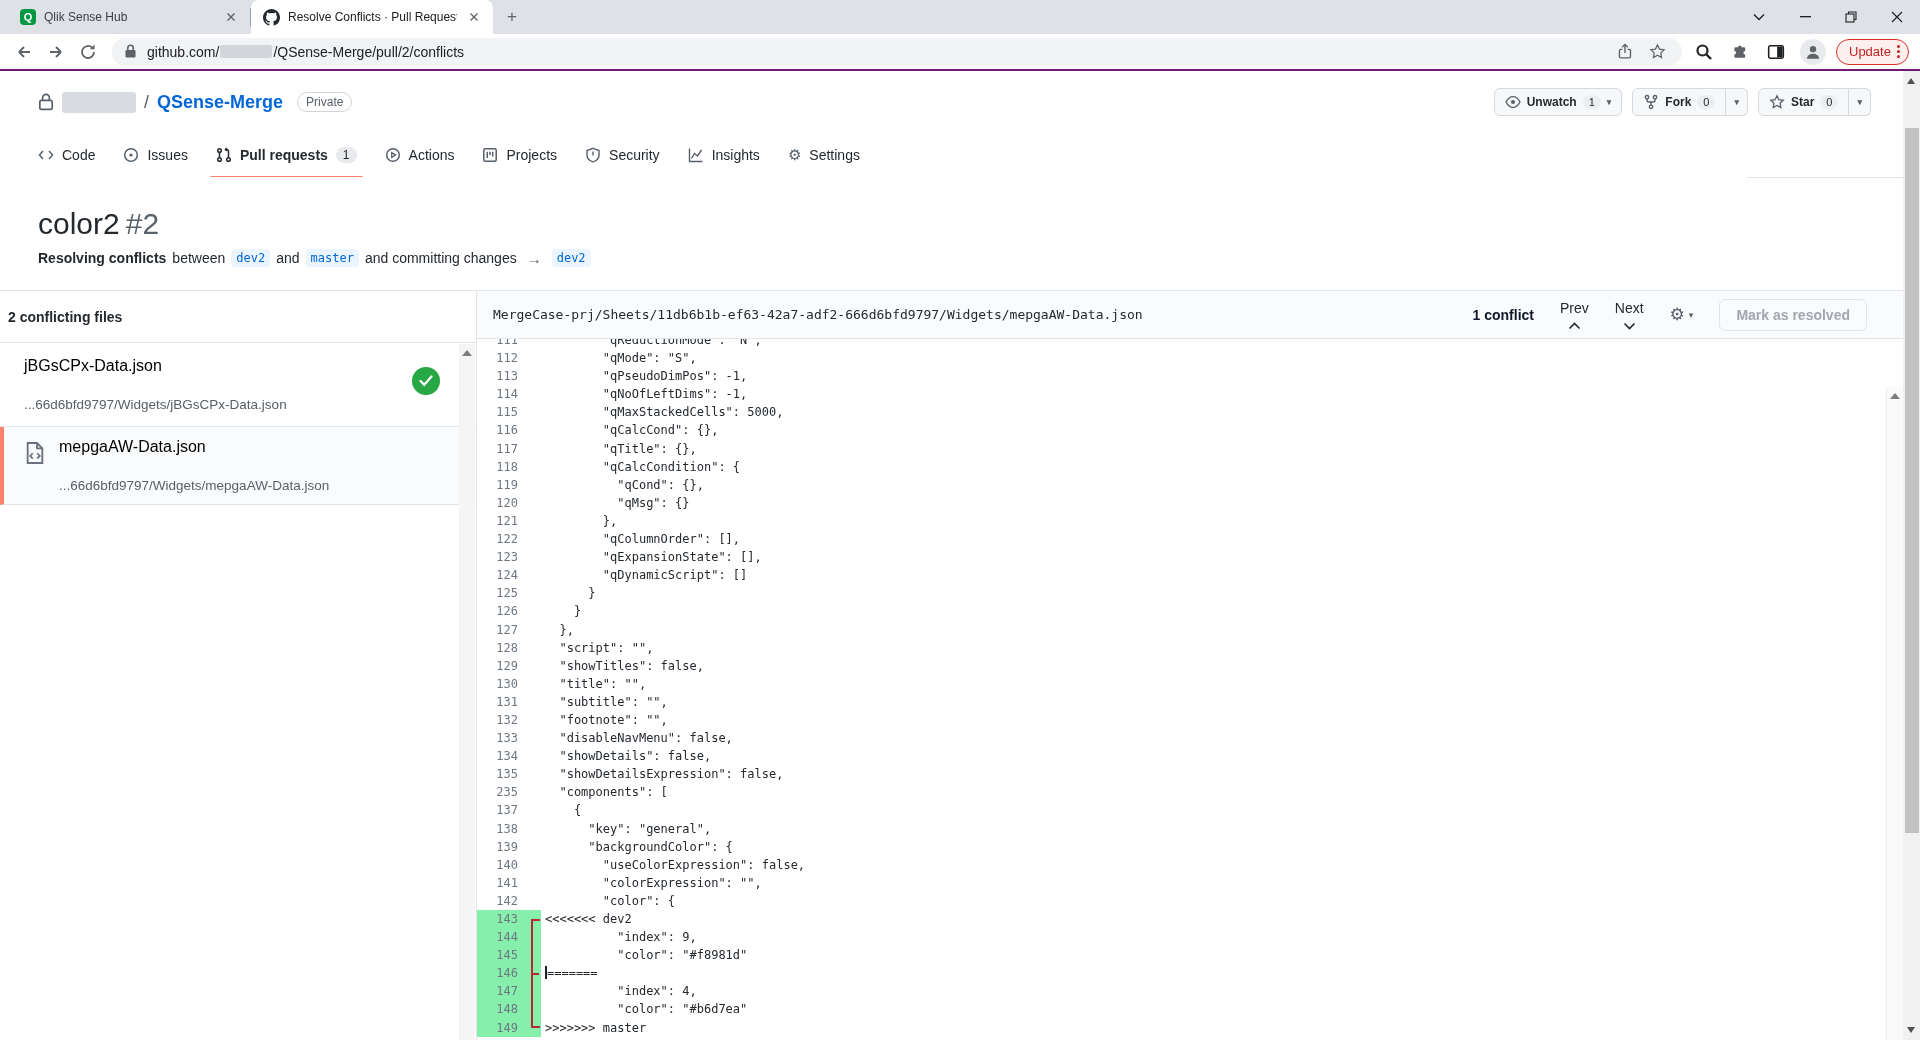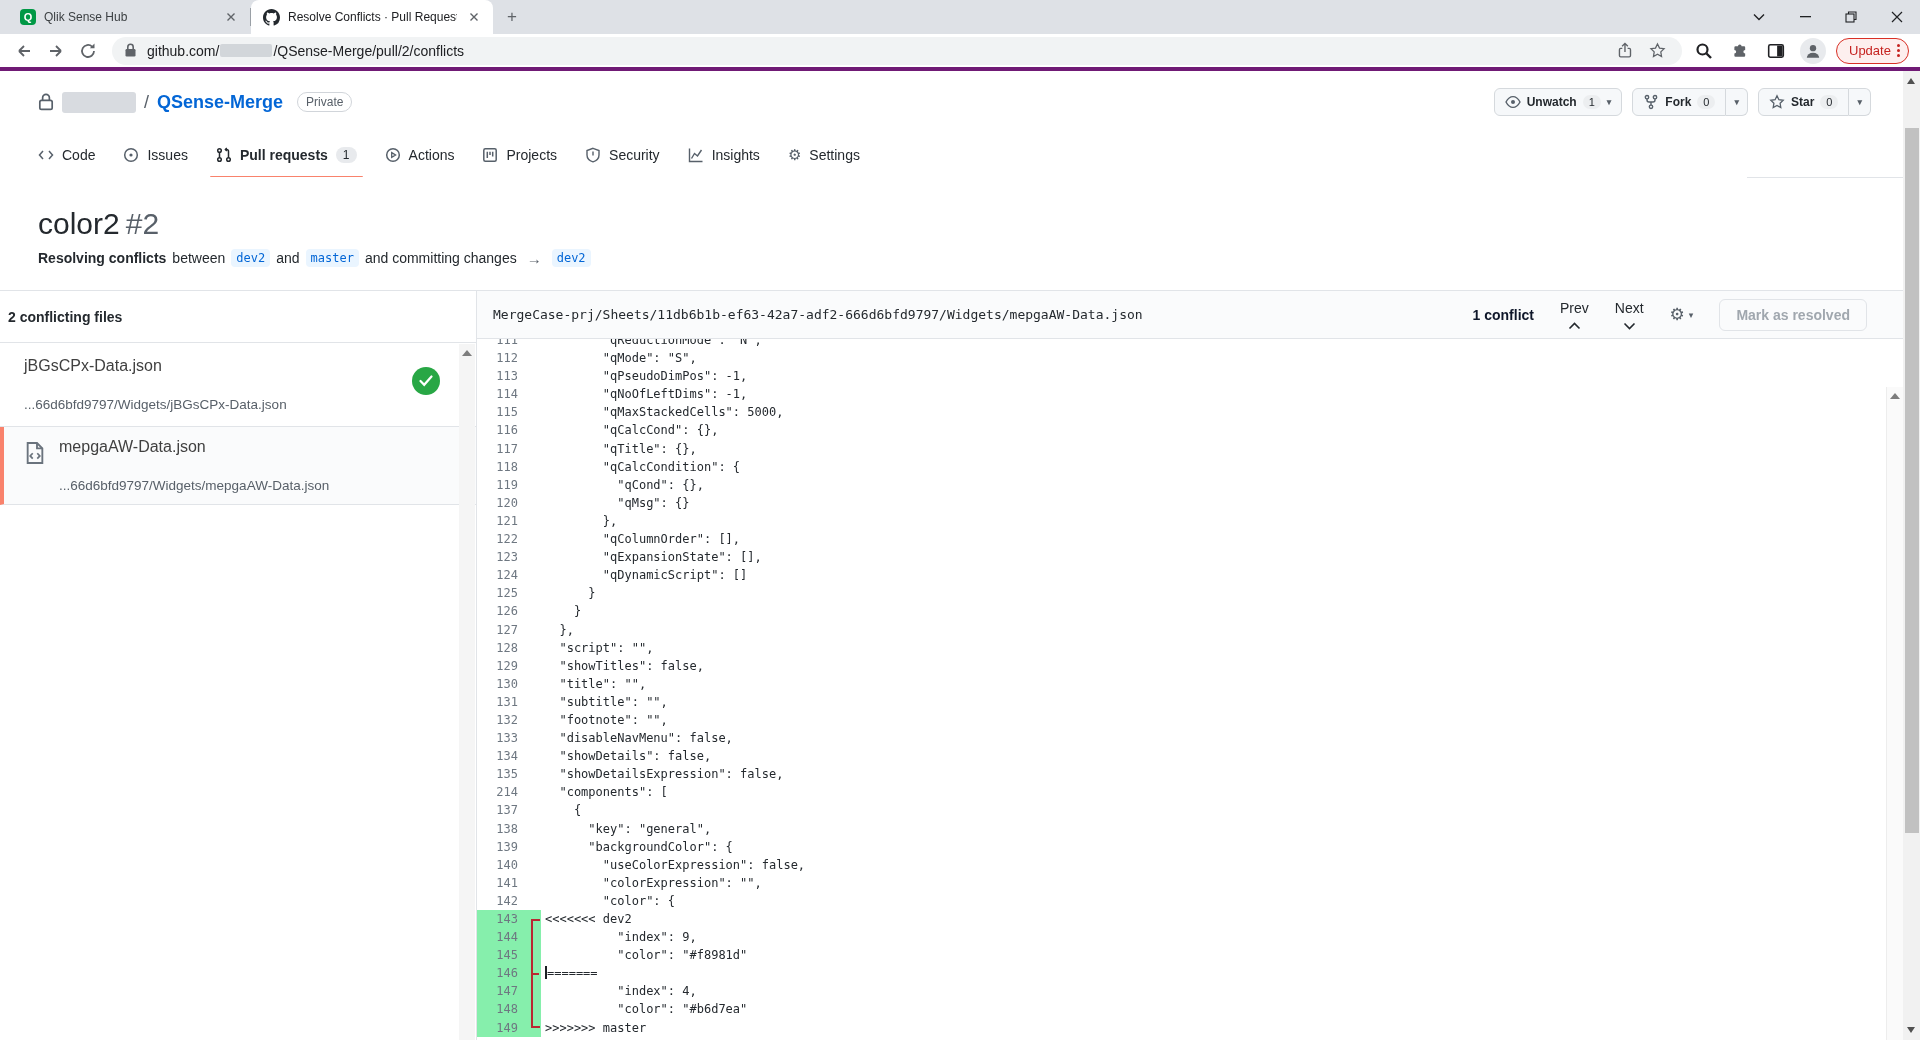--- a/index.html
+++ b/index.html
@@ -13,21 +13,21 @@
   .tab.inactive { margin-left:8px; }
   .tab.active { background:#fff; border-radius:8px 8px 0 0; color:#202124; }
   .tab .tab-title { flex:1; white-space:nowrap; overflow:hidden; }
   .tab .tab-close { color:#5f6368; font-size:13px; width:18px; height:18px; line-height:18px; text-align:center; border-radius:50%; }
   .tab-sep { width:1px; height:18px; background:#9aa0a6; margin-bottom:8px; }
   .favicon-qlik { width:16px; height:16px; border-radius:4px; background:#009845; color:#fff; font-weight:bold; font-size:11px; line-height:16px; text-align:center; flex:0 0 16px; }
   .newtab-btn { width:26px; height:26px; margin:0 0 4px 6px; border-radius:50%; color:#5f6368; font-size:17px; line-height:25px; text-align:center; }
   .win-controls { position:absolute; right:0; top:0; height:34px; display:flex; align-items:center; }
   .win-btn { width:46px; height:34px; display:flex; align-items:center; justify-content:center; color:#202124; }
 
-  .toolbar { position:absolute; top:34px; left:0; width:1920px; height:37px; background:#fff; border-bottom:4px solid #701a75; display:flex; align-items:center; padding:0 8px; }
+  .toolbar { position:absolute; top:34px; left:0; width:1920px; height:37px; background:#fff; border-bottom:2px solid #701a75; display:flex; align-items:center; padding:0 8px; }
   .nav-ico { width:28px; height:28px; display:flex; align-items:center; justify-content:center; margin:0 2px; border-radius:50%; }
   .omnibox { height:28px; flex:0 0 auto; width:1570px; margin-left:8px; background:#f1f3f4; border-radius:14px; display:flex; align-items:center; padding:0 12px; }
   .omnibox .url { font-size:14px; color:#202124; display:flex; align-items:center; white-space:nowrap; }
   .blur-chip { display:inline-block; width:52px; height:13px; background:#d2d6da; border-radius:2px; margin:0 1px; }
   .omni-spacer { flex:1; }
   .omni-ico { width:26px; height:26px; display:flex; align-items:center; justify-content:center; margin-left:6px; }
   .bar-ico { width:28px; height:28px; display:flex; align-items:center; justify-content:center; margin-left:8px; }
   .avatar-chip { width:26px; height:26px; border-radius:50%; background:#e8eaed; display:flex; align-items:center; justify-content:center; margin-left:10px; }
   .update-pill { margin-left:10px; height:26px; border:1px solid #d93025; color:#c5221f; background:#fdefee; border-radius:14px; font-size:13px; display:flex; align-items:center; gap:6px; padding:0 8px 0 12px; }
   .dots3 { display:inline-flex; flex-direction:column; gap:2px; }
@@ -64,21 +64,21 @@
   .pr-sub b { font-weight:600; }
   .branch-badge { font-family:"DejaVu Sans Mono", monospace; font-size:12px; color:#0366d6; background:#eaf5ff; border-radius:4px; padding:2px 5px; }
   .arrow-glyph { color:#586069; font-size:15px; margin:0 4px; }
 
   
   .workspace { position:absolute; top:290px; left:0; width:1903px; height:750px; border-top:1px solid #e1e4e8; display:flex; }
 
   .sidepanel { position:relative; width:477px; height:750px; border-right:1px solid #e1e4e8; background:#fff; }
   .side-head { height:52px; display:flex; align-items:center; padding-left:8px; font-size:14px; font-weight:600; border-bottom:1px solid #e1e4e8; }
   .file-item { position:relative; border-bottom:1px solid #e1e4e8; padding:14px 70px 14px 24px; }
-  .file-item .f-name { font-size:16px; color:#404040; }
+  .file-item .f-name { font-size:16px; color:#000000; }
   .file-item .f-path { font-size:13.5px; color:#586069; margin-top:22px; }
   .file-item.selected { background:#fafbfc; border-left:4px solid #f9826c; padding-left:20px; padding-top:11px; padding-bottom:11px; }
   .file-item.selected .f-row { display:flex; align-items:flex-start; gap:13px; }
   .check-circle { position:absolute; right:36px; top:24px; width:28px; height:28px; border-radius:50%; background:#28a745; display:flex; align-items:center; justify-content:center; }
   .side-scroll { position:absolute; top:53px; right:1px; bottom:0; width:16px; background:#f5f5f5; }
   .scroll-arrow-up { position:absolute; top:6px; left:3px; width:0; height:0; border-left:5px solid transparent; border-right:5px solid transparent; border-bottom:6px solid #7d7d7d; }
 
   .editor { position:relative; flex:1; height:750px; background:#fff; }
   .editor-head { height:48px; background:#fafbfc; border-bottom:1px solid #e1e4e8; display:flex; align-items:center; padding:0 36px 0 16px; }
   .ed-path { font-family:"DejaVu Sans Mono", monospace; font-size:13px; color:#24292e; }
@@ -576,21 +576,21 @@
               <div class="ln">134</div>
               <div class="gut-ext"></div>
               <div class="code">  "showDetails": false,</div>
             </div>
             <div class="code-row">
               <div class="ln">135</div>
               <div class="gut-ext"></div>
               <div class="code">  "showDetailsExpression": false,</div>
             </div>
             <div class="code-row">
-              <div class="ln">214</div>
+              <div class="ln">235</div>
               <div class="gut-ext"></div>
               <div class="code">  "components": [</div>
             </div>
             <div class="code-row">
               <div class="ln">137</div>
               <div class="gut-ext"></div>
               <div class="code">    {</div>
             </div>
             <div class="code-row">
               <div class="ln">138</div>

